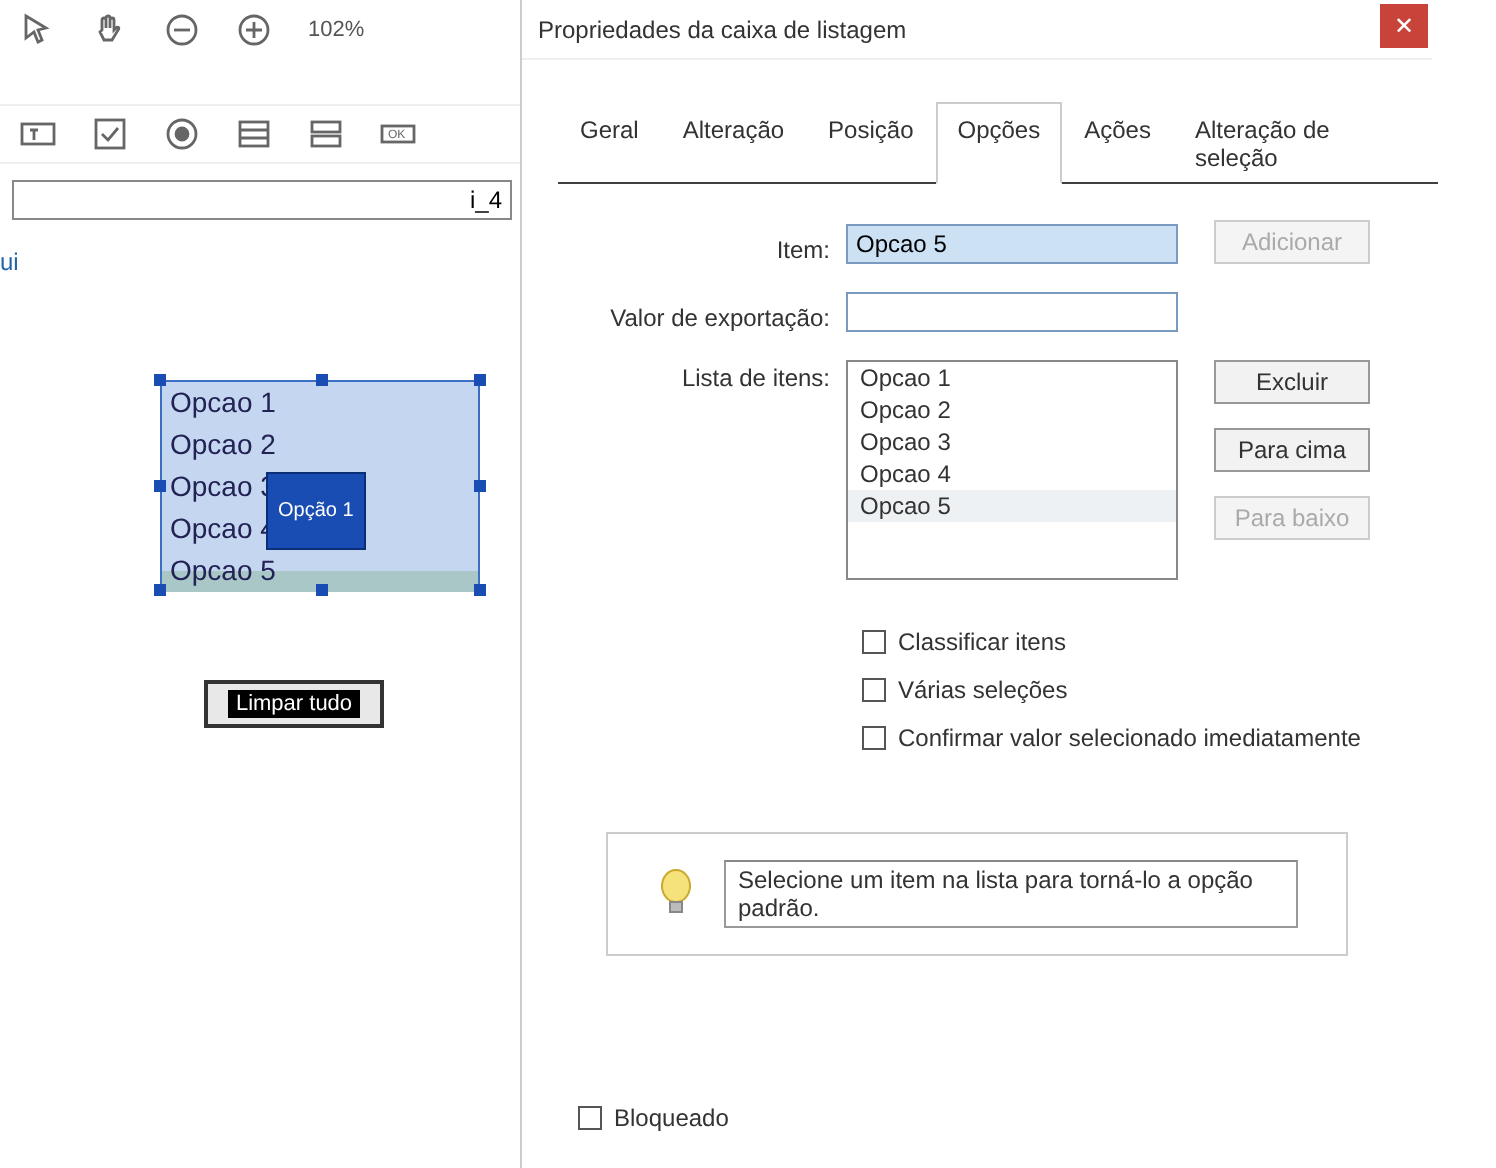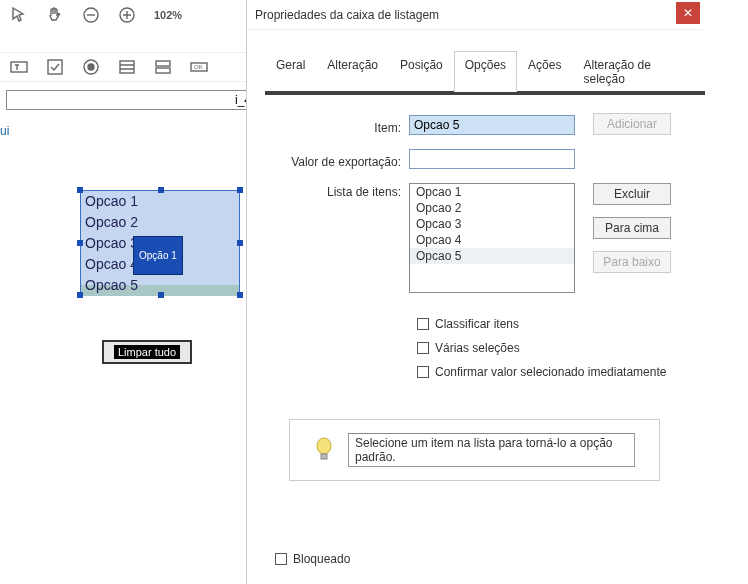--- a/index.html
+++ b/index.html
@@ -2,47 +2,47 @@
 <html><head>
 <meta charset="utf-8">
 <style>
   * { box-sizing: border-box; font-family: "Segoe UI", Tahoma, sans-serif; }
   body { margin: 0; width: 748px; height: 584px; background: #fff; overflow: hidden; position: relative; font-size: 12px; color: #333; }
 
   
   .top-toolbar { position: absolute; left: 0; top: 0; width: 260px; height: 30px; display: flex; align-items: center; gap: 18px; padding-left: 10px; }
   .tool-icon { width: 18px; height: 18px; display: inline-flex; align-items: center; justify-content: center; color: #666; }
   .tool-icon svg { width: 18px; height: 18px; stroke: #666; fill: none; stroke-width: 1.4; }
-  .zoom-label { font-size: 11px; color:#555;font-weight:bold; }
+  .zoom-label { font-size: 11px; color:#555; }
 
   
   .second-toolbar { position: absolute; left: 0; top: 52px; width: 260px; height: 30px; display:flex; align-items:center; gap:18px; padding-left:10px; border-top:1px solid #eee; border-bottom:1px solid #eee; }
 
   
   .field-bar { position: absolute; left: 6px; top: 90px; width: 250px; height: 20px; border:1px solid #888; display:flex; align-items:center; justify-content:flex-end; padding-right:4px; background:#fff; color:#000000; }
 
   .ui-text { position:absolute; left:0; top:124px; color:#2266aa; font-size:12px; }
 
   
   .listbox-widget { position:absolute; left:80px; top:190px; width:160px; height:105px; background:#c5d7f0; border:1px solid #3a6fc3; }
   .listbox-widget .row { height:21px; line-height:21px; padding-left:4px; font-size:14px; color:#225; }
   .listbox-widget .row.sel { background:linear-gradient(#c5d7f0 0 50%, #a9c7c7 50% 100%); }
   .popup-tag { position:absolute; background:#1a4db3; color:#fff; font-size:10px; padding:13px 5px; border:1px solid #0b2e77; }
   .handle { position:absolute; width:6px; height:6px; background:#1a4db3; }
 
   .clear-btn { position:absolute; left:102px; top:340px; width:90px; height:24px; background:#e8e8e8; border:2px solid #333; display:flex; align-items:center; justify-content:center; }
   .clear-btn span { background:#000; color:#fff; padding:1px 4px; font-size:11px; }
 
   
-  .dialog { position:absolute; left:246px; top:0; width:456px; height:584px; background:#fff; border-left:1px solid #ccc; }
+  .dialog { position:absolute; left:260px; top:0; width:456px; height:584px; background:#fff; border-left:1px solid #ccc; }
   .dialog-titlebar { height:30px; background:#fff; display:flex; align-items:center; padding:0 8px; position:relative; border-bottom:1px solid #eee; }
   .dialog-title { font-size:12px; color:#333; }
   .close-btn { position:absolute; right:2px; top:2px; width:24px; height:22px; background:#c8443a; color:#fff; display:flex; align-items:center; justify-content:center; font-size:12px; }
 
-  .tabstrip { display:flex; gap:0; margin:20px 0 0 18px; border-bottom:4px solid #404040; width:440px; }
+  .tabstrip { display:flex; gap:0; margin:20px 0 0 18px; border-bottom:1px solid #404040; width:440px; }
   .tab { padding:6px 10px 6px; font-size:12px; color:#333; border:1px solid transparent; border-bottom:none; position:relative; top:1px; }
   .tab.active { border-color:#ccc; background:#fff; border-bottom:1px solid #fff; }
 
   .form-area { padding:18px 22px 0 22px; }
   .form-row { display:flex; align-items:flex-end; margin-bottom:14px; }
   .form-row .lbl { width:140px; text-align:right; padding-right:8px; font-size:12px; color:#333; }
   .form-row input[type=text] { height:20px; border:1px solid #7a9ac0; padding:1px 4px; font-size:12px; }
   .item-input { width:166px; background:#cde1f5; }
   .item-input::selection { background:#2a6bd4; color:#fff; }
   .export-input { width:166px; }

